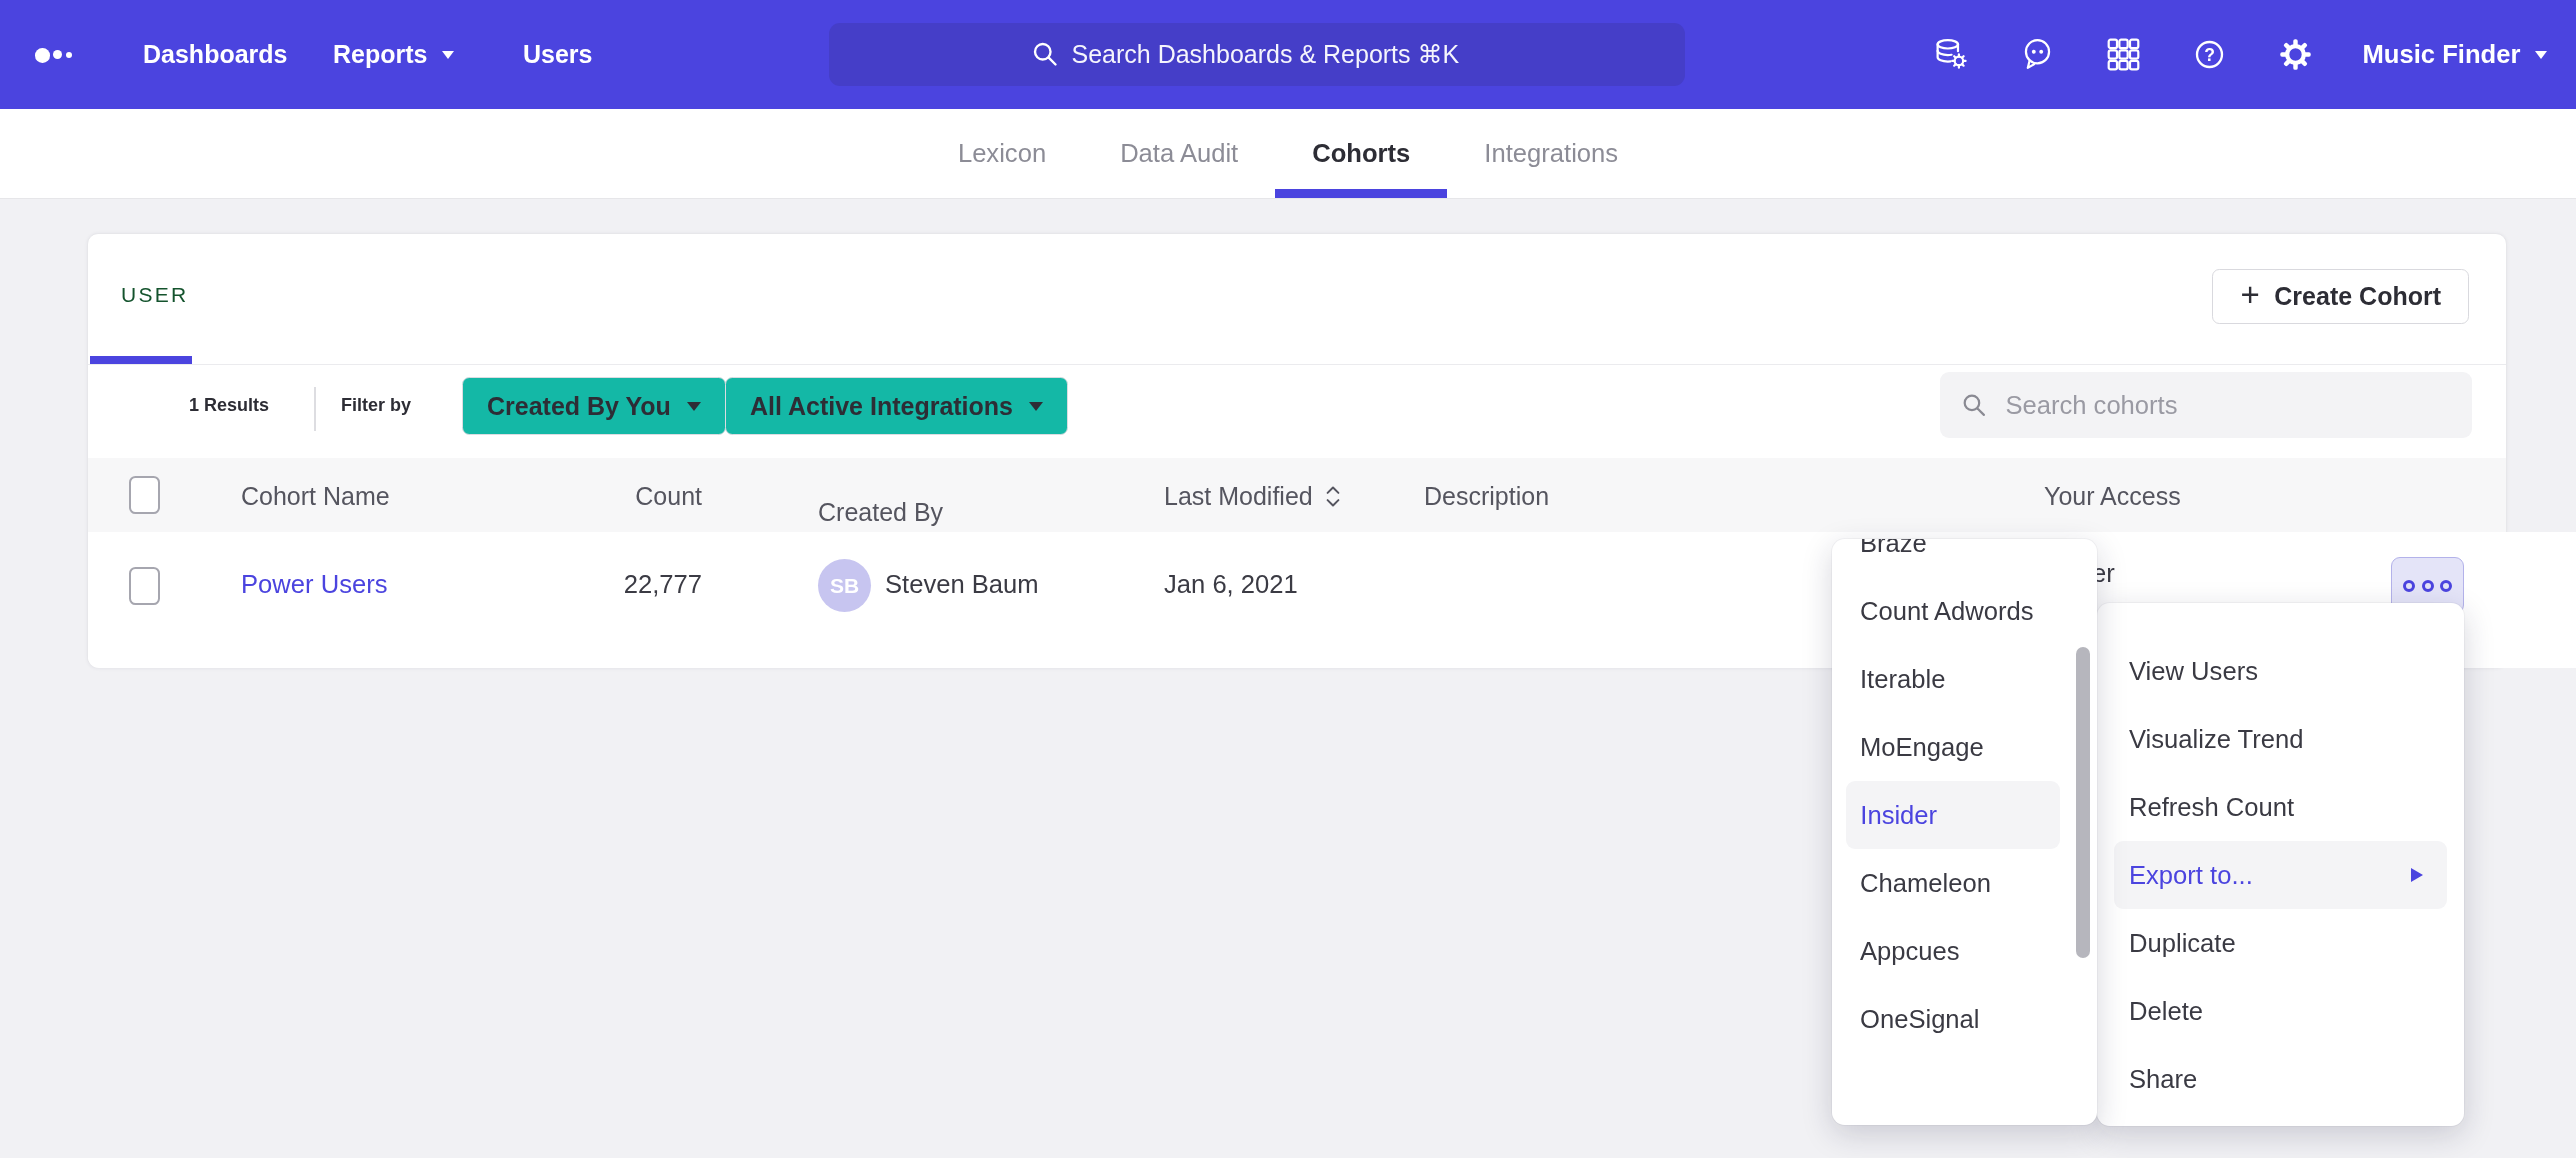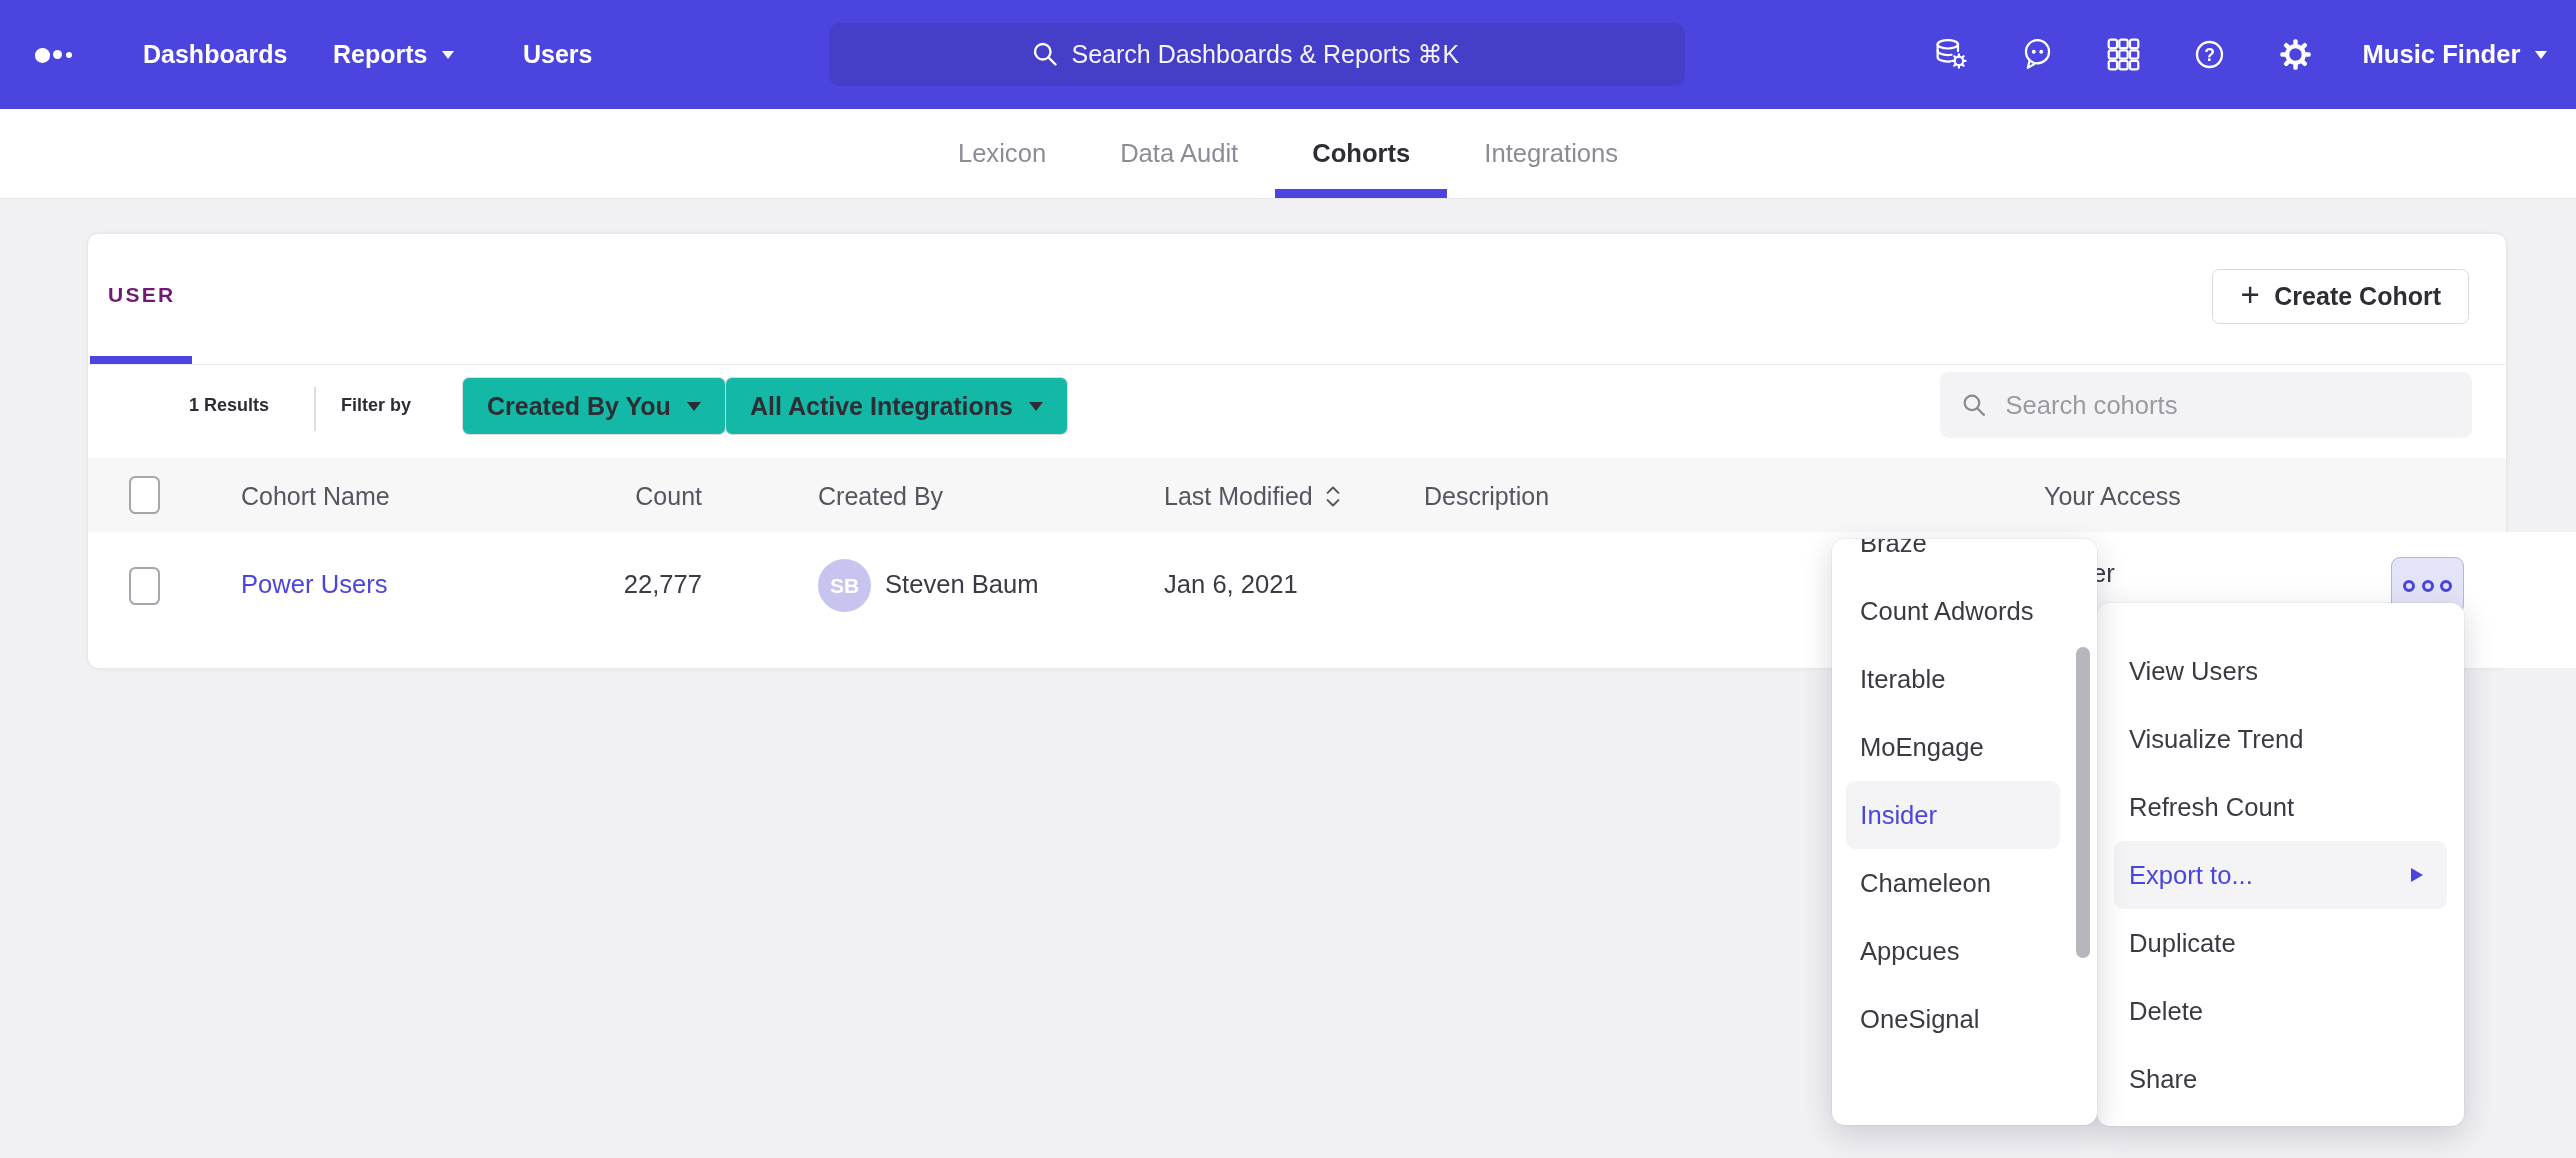--- a/index.html
+++ b/index.html
@@ -27,22 +27,22 @@
   
   .subnav { position:absolute; left:0; top:109px; width:2576px; height:90px; background:#fff;
             border-bottom:0.9px solid #e6e6e9; display:flex; justify-content:center; }
   .tab { padding:0 37px; display:flex; align-items:center; font-size:25.6px; color:#8c8c96; cursor:pointer; }
   .tab.active { color:#2d2d35; font-weight:700; box-shadow:inset 0 -9px 0 #4B44DF; }
 
   
   .card { position:absolute; left:87px; top:233px; width:2420px; height:435px; background:#fff;
           border:0.9px solid #e7e7ea; border-radius:11px; box-shadow:0 0.9px 3.7px rgba(20,20,50,.05); }
   .card-header { position:absolute; left:0; top:0; width:100%; height:131px; border-bottom:0.9px solid #ebebee; }
-  .user-tab { position:absolute; left:20px; top:49px; font-size:21px; font-weight:700;
-              letter-spacing:2.3px; color:#701a75; cursor:pointer; }
+  .user-tab { position:absolute; left:33px; top:49px; font-size:21px; font-weight:400;
+              letter-spacing:2.3px; color:#14532d; cursor:pointer; }
   .user-underline { position:absolute; left:1.8px; top:122px; width:102px; height:8.2px; background:#4B44DF; }
   .create-btn { position:absolute; right:37px; top:35px; height:55px; padding:0 27px; background:#fff;
                 border:1.8px solid #d9d9de; border-radius:7.3px; display:flex; align-items:center; gap:14.6px;
                 font-size:25px; font-weight:700; color:#2d2d35; cursor:pointer; }
   .plus { font-size:33px; font-weight:400; line-height:1; margin-top:-3.7px; }
 
   .filter-text { position:absolute; font-size:18px; font-weight:700; color:#2d2d35; top:161px; }
   .vdivider { position:absolute; left:226px; top:153px; width:1.8px; height:44px; background:#dddde1; }
   .filter-btn { position:absolute; top:143px; height:58px; padding:0 24px; background:#14b8a6;
                 border:1.8px solid #dcdce1; border-radius:7.3px; display:flex; align-items:center; gap:16.4px;
@@ -226,21 +226,21 @@
         <circle cx="14" cy="14" r="8.5" fill="none" stroke="#8a8a93" stroke-width="2.6"></circle>
         <path d="M20.5 20.5 L28 28" stroke="#8a8a93" stroke-width="2.6" stroke-linecap="round"></path>
       </svg>
       <input type="text" placeholder="Search cohorts" style="">
     </div>
 
     <div class="thead">
       <span class="checkbox" style="left:41px;top:18px;"></span>
       <span class="th" style="left:153px;">Cohort Name</span>
       <span class="th num" style="left:493px;width:121px;">Count</span>
-      <span class="th" style="left:730px;">Created By</span>
+      <span class="th" style="left:730px;margin-top:16px;">Created By</span>
       <span class="th" style="left:1076px;display:flex;align-items:center;gap:11px;">
         <span>Last Modified</span>
         <svg width="18" height="27" viewBox="0 0 20 30">
           <polyline points="4,11 10,5 16,11" fill="none" stroke="#55555f" stroke-width="2.2" stroke-linecap="round" stroke-linejoin="round"></polyline>
           <polyline points="4,19 10,25 16,19" fill="none" stroke="#55555f" stroke-width="2.2" stroke-linecap="round" stroke-linejoin="round"></polyline>
         </svg>
       </span>
       <span class="th" style="left:1336px;">Description</span>
       <span class="th" style="left:1956px;">Your Access</span>
     </div>

